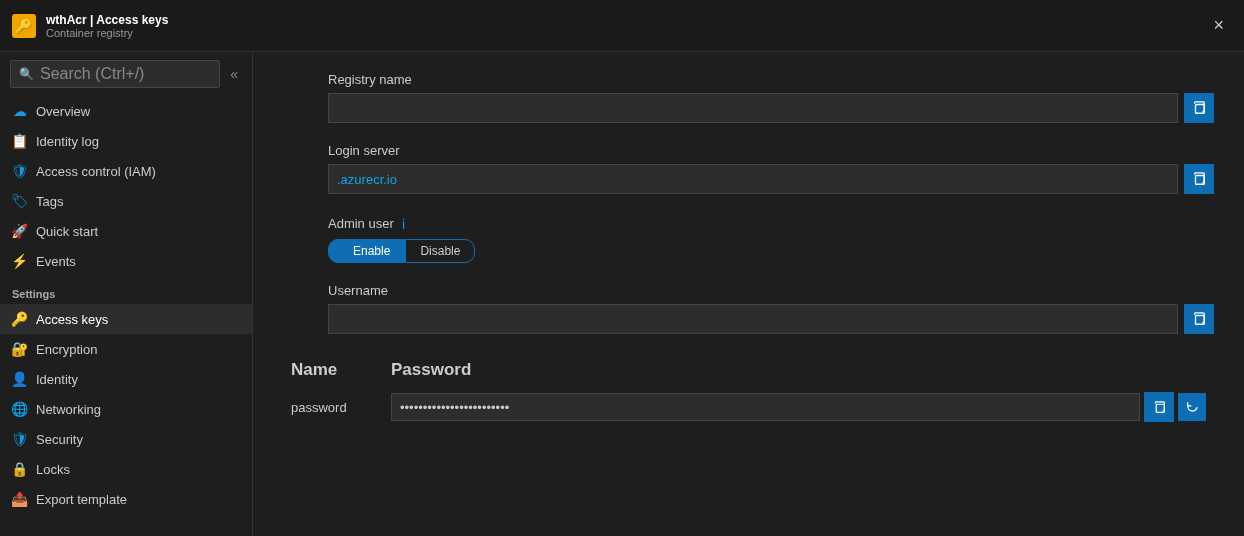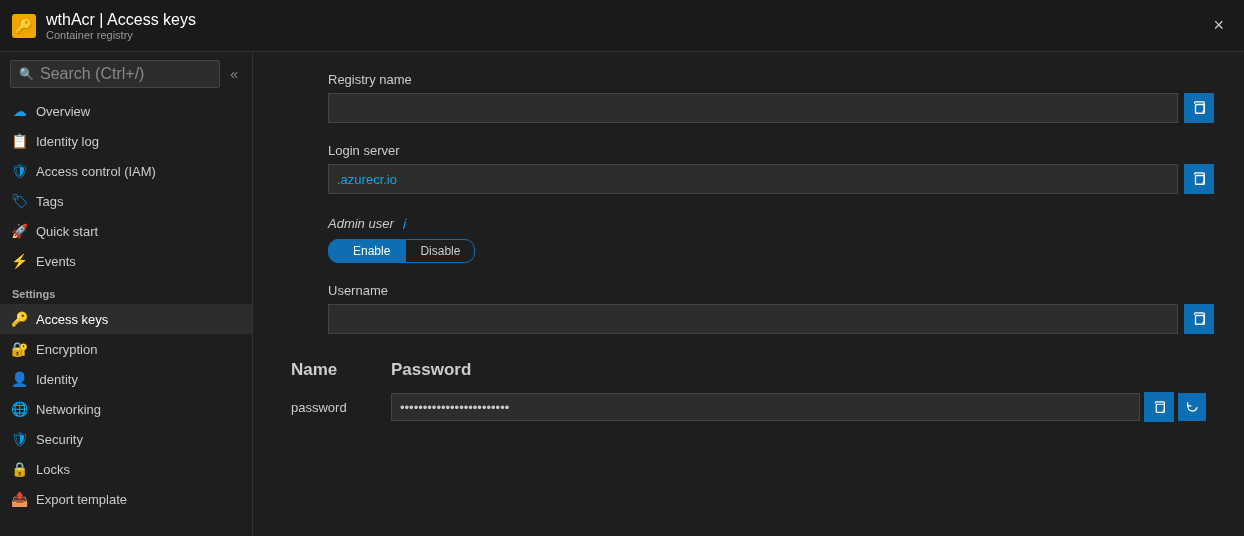--- a/index.html
+++ b/index.html
@@ -36,23 +36,23 @@
       background: #f0a500;
       border-radius: 3px;
       display: flex;
       align-items: center;
       justify-content: center;
       color: #1a1a1a;
       font-size: 14px;
       font-weight: bold;
     }
     .title-text h1 {
-      font-size: 16px;
+      font-size: 12px;
       color: #ffffff;
-      font-weight: 400;
+      font-weight: 700;
     }
     .title-text .subtitle {
       font-size: 11px;
       color: #999;
     }
     .close-btn {
       color: #cccccc;
       cursor: pointer;
       font-size: 18px;
       padding: 4px 8px;
@@ -189,21 +189,20 @@
       justify-content: center;
       font-size: 14px;
       flex-shrink: 0;
     }
 
     .admin-user-row {
       display: flex;
       align-items: center;
       gap: 8px;
       margin-bottom: 6px;
-      font-style: italic;
     }
     .info-icon {
       color: #0e9ce8;
       font-size: 14px;
       cursor: pointer;
     }
 
     .toggle-group {
       display: flex;
       gap: 0;

